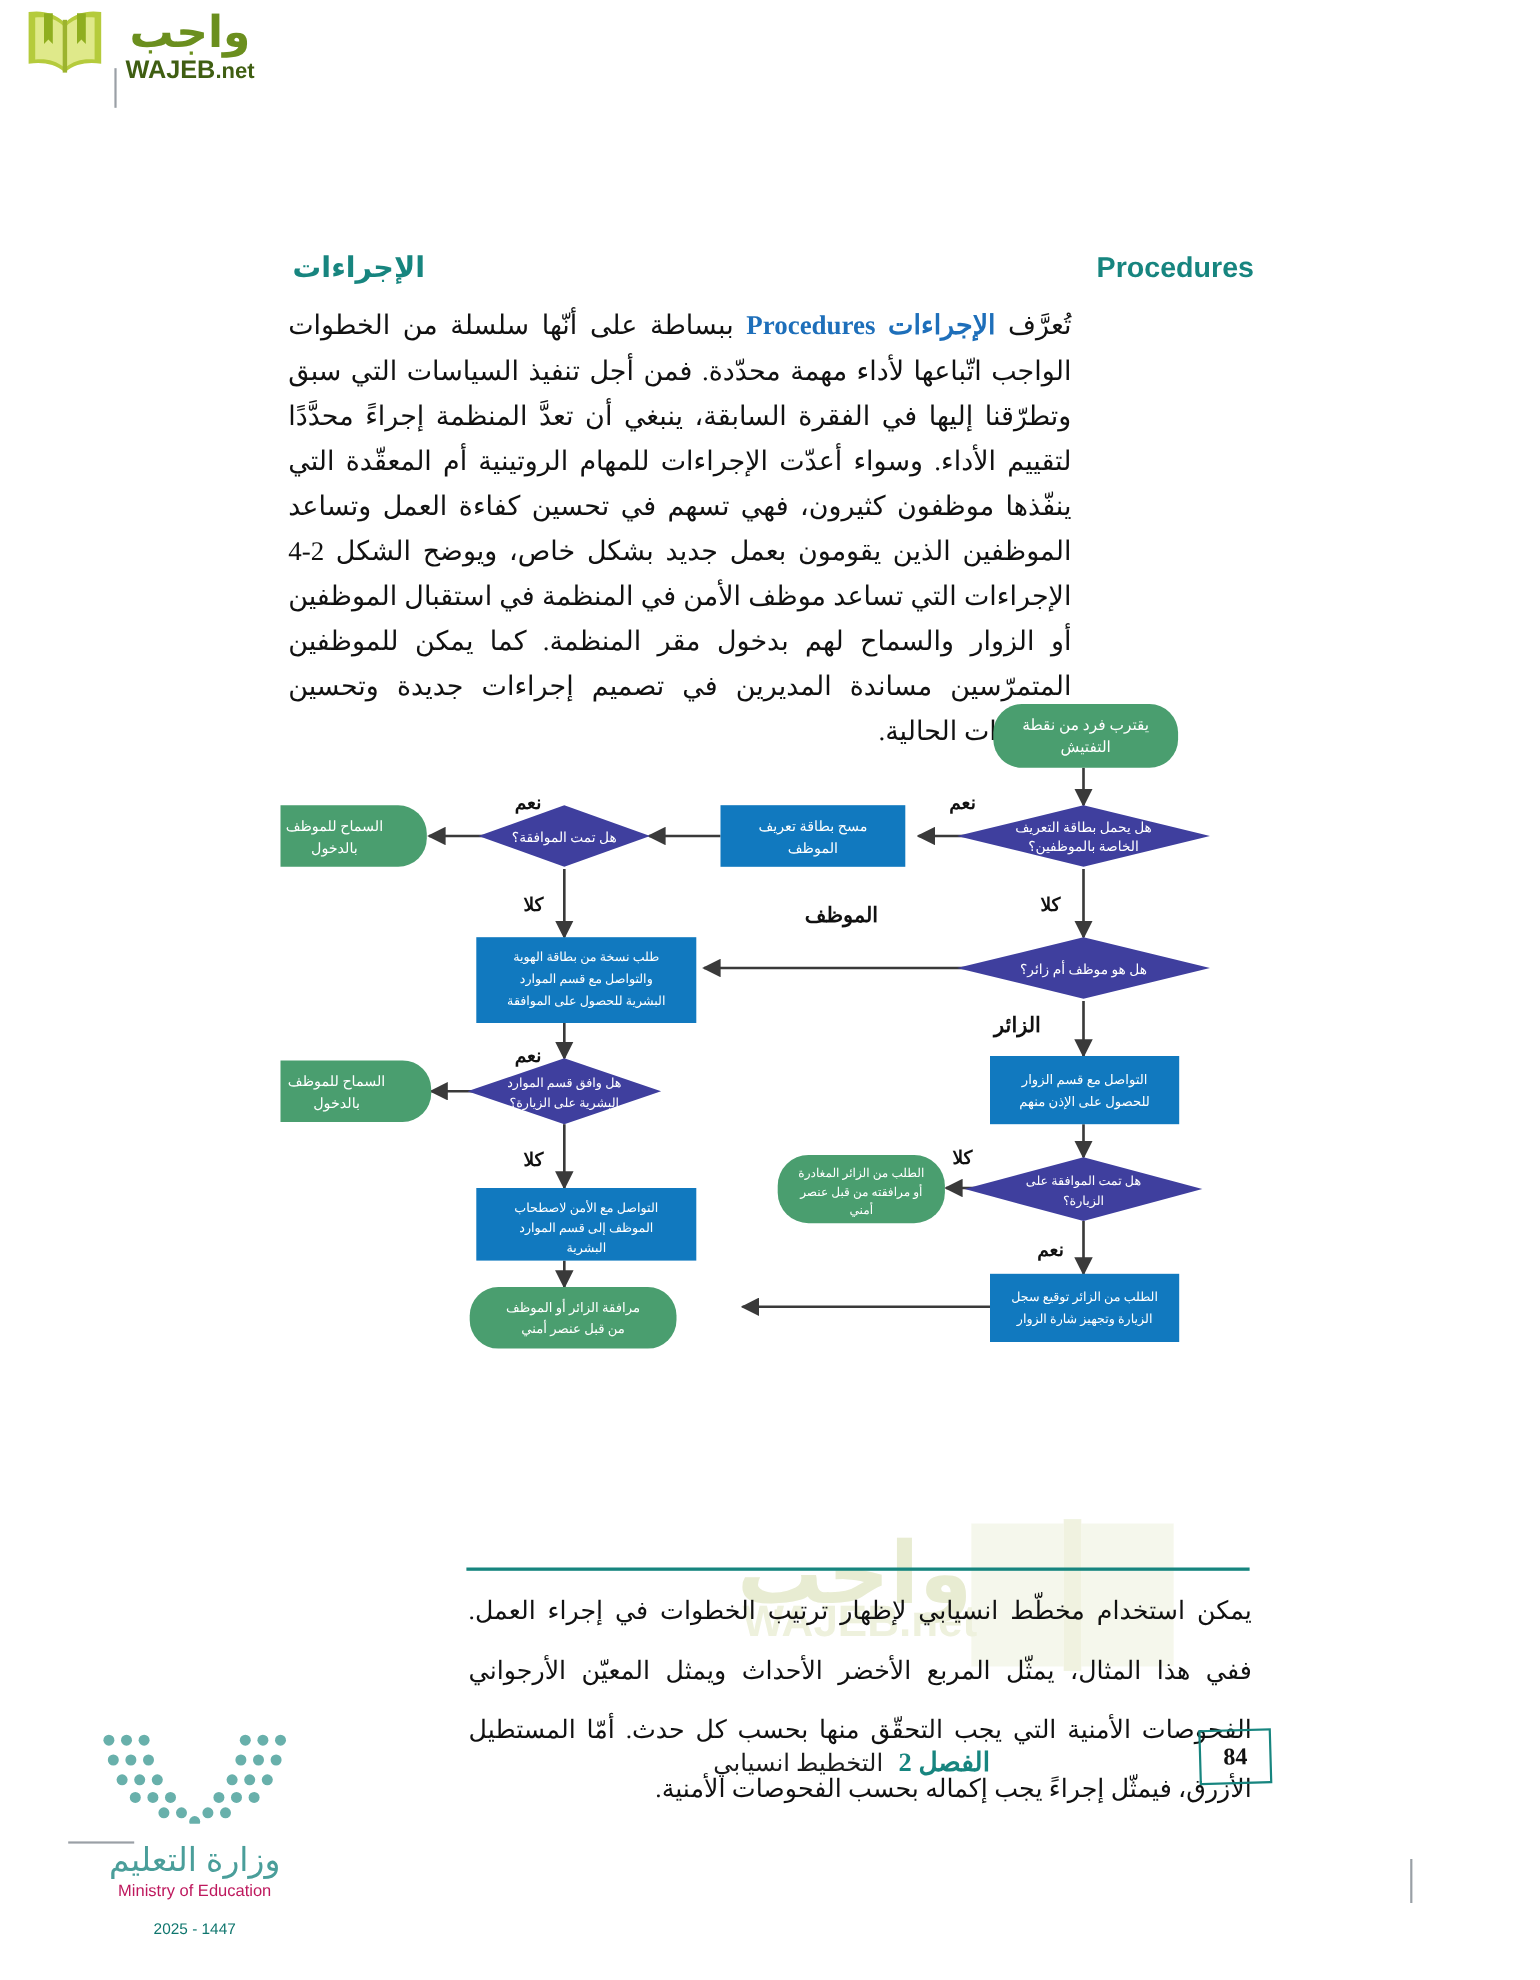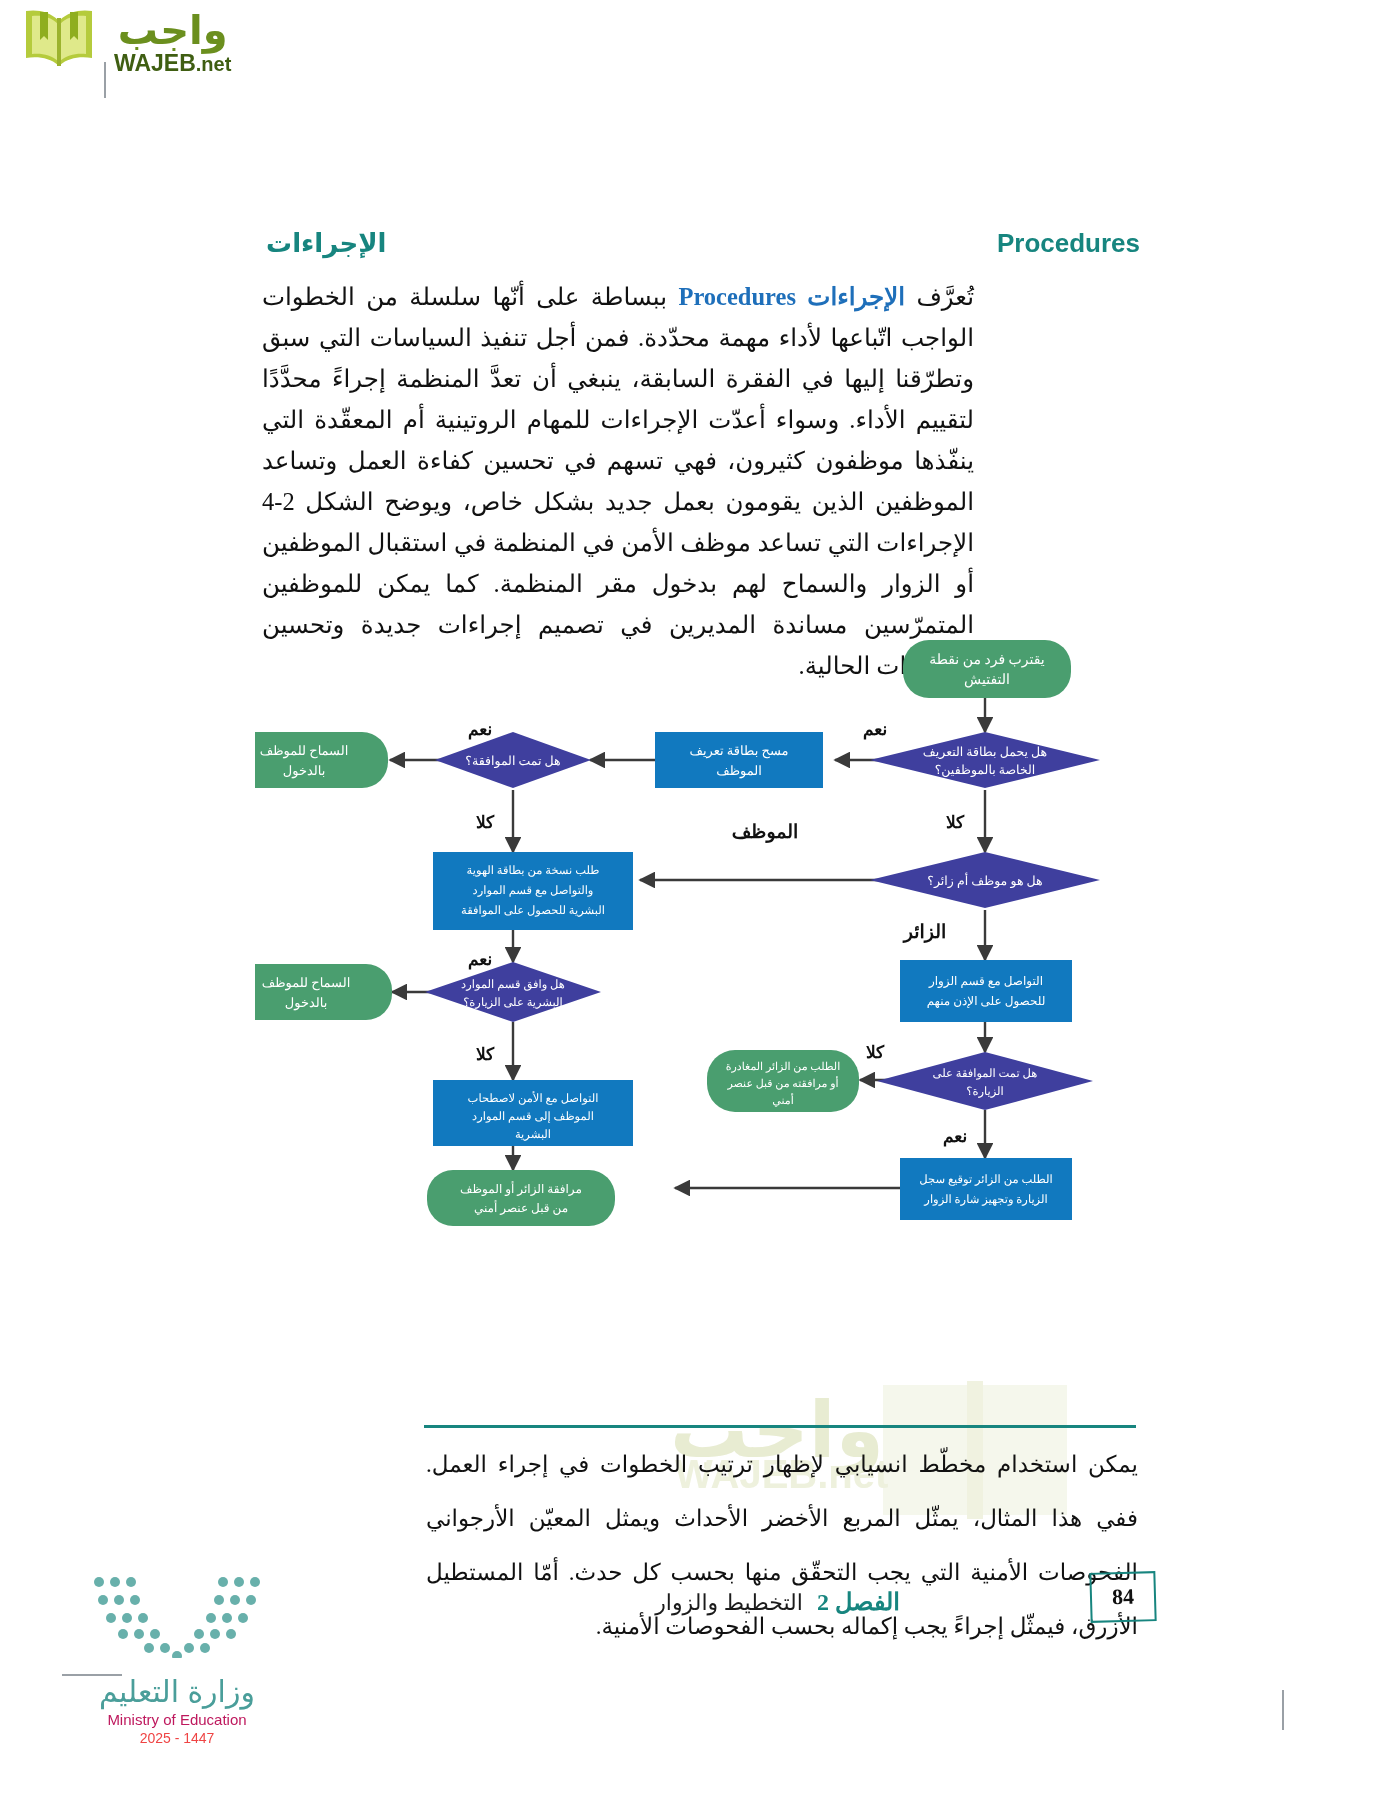--- a/index.html
+++ b/index.html
@@ -224,23 +224,23 @@
     direction: rtl;
   }
   .moe-en {
     font-size: 15px;
     color: #be185d;
     direction: ltr;
     margin-top: 2px;
   }
   .moe-yr {
     font-size: 14px;
-    color: #ef4444;
+    color: #0f766e;
     direction: ltr;
-    margin-top: 2px;
+    margin-top: 17px;
   }
 
   .node-text { font-family: "Liberation Serif", "DejaVu Serif", serif; }
   .edge-label {
     font-family: "Liberation Serif", "DejaVu Serif", serif;
     font-weight: bold;
     fill: #111;
   }
 </style>
 </head>
@@ -429,21 +429,21 @@
       <text class="edge-label" x="620" y="418" text-anchor="middle" font-size="17" direction="rtl">كلا</text>
       <text class="edge-label" x="700" y="502" text-anchor="middle" font-size="17" direction="rtl">نعم</text>
     </svg>
   </div>
 
   <div class="caption-rule"></div>
   <div class="para2">يمكن استخدام مخطّط انسيابي لإظهار ترتيب الخطوات في إجراء العمل. ففي هذا المثال، يمثّل المربع الأخضر الأحداث ويمثل المعيّن الأرجواني الفحوصات الأمنية التي يجب التحقّق منها بحسب كل حدث. أمّا المستطيل الأزرق، فيمثّل إجراءً يجب إكماله بحسب الفحوصات الأمنية.</div>
 
   <div class="footer-line">
     <span class="footer-chapter">الفصل 2</span>
-    <span class="footer-title">التخطيط والزوار</span>
+    <span class="footer-title">التخطيط انسيابي</span>
   </div>
   <div class="page-badge">84</div>
 
   <div class="moe">
     <svg class="moe-dots" viewBox="0 0 180 86">
       <g fill="#68b0ab">
         <circle cx="12" cy="10" r="5"></circle>
           <circle cx="28" cy="10" r="5"></circle>
           <circle cx="44" cy="10" r="5"></circle>
         <circle cx="136" cy="10" r="5"></circle>

